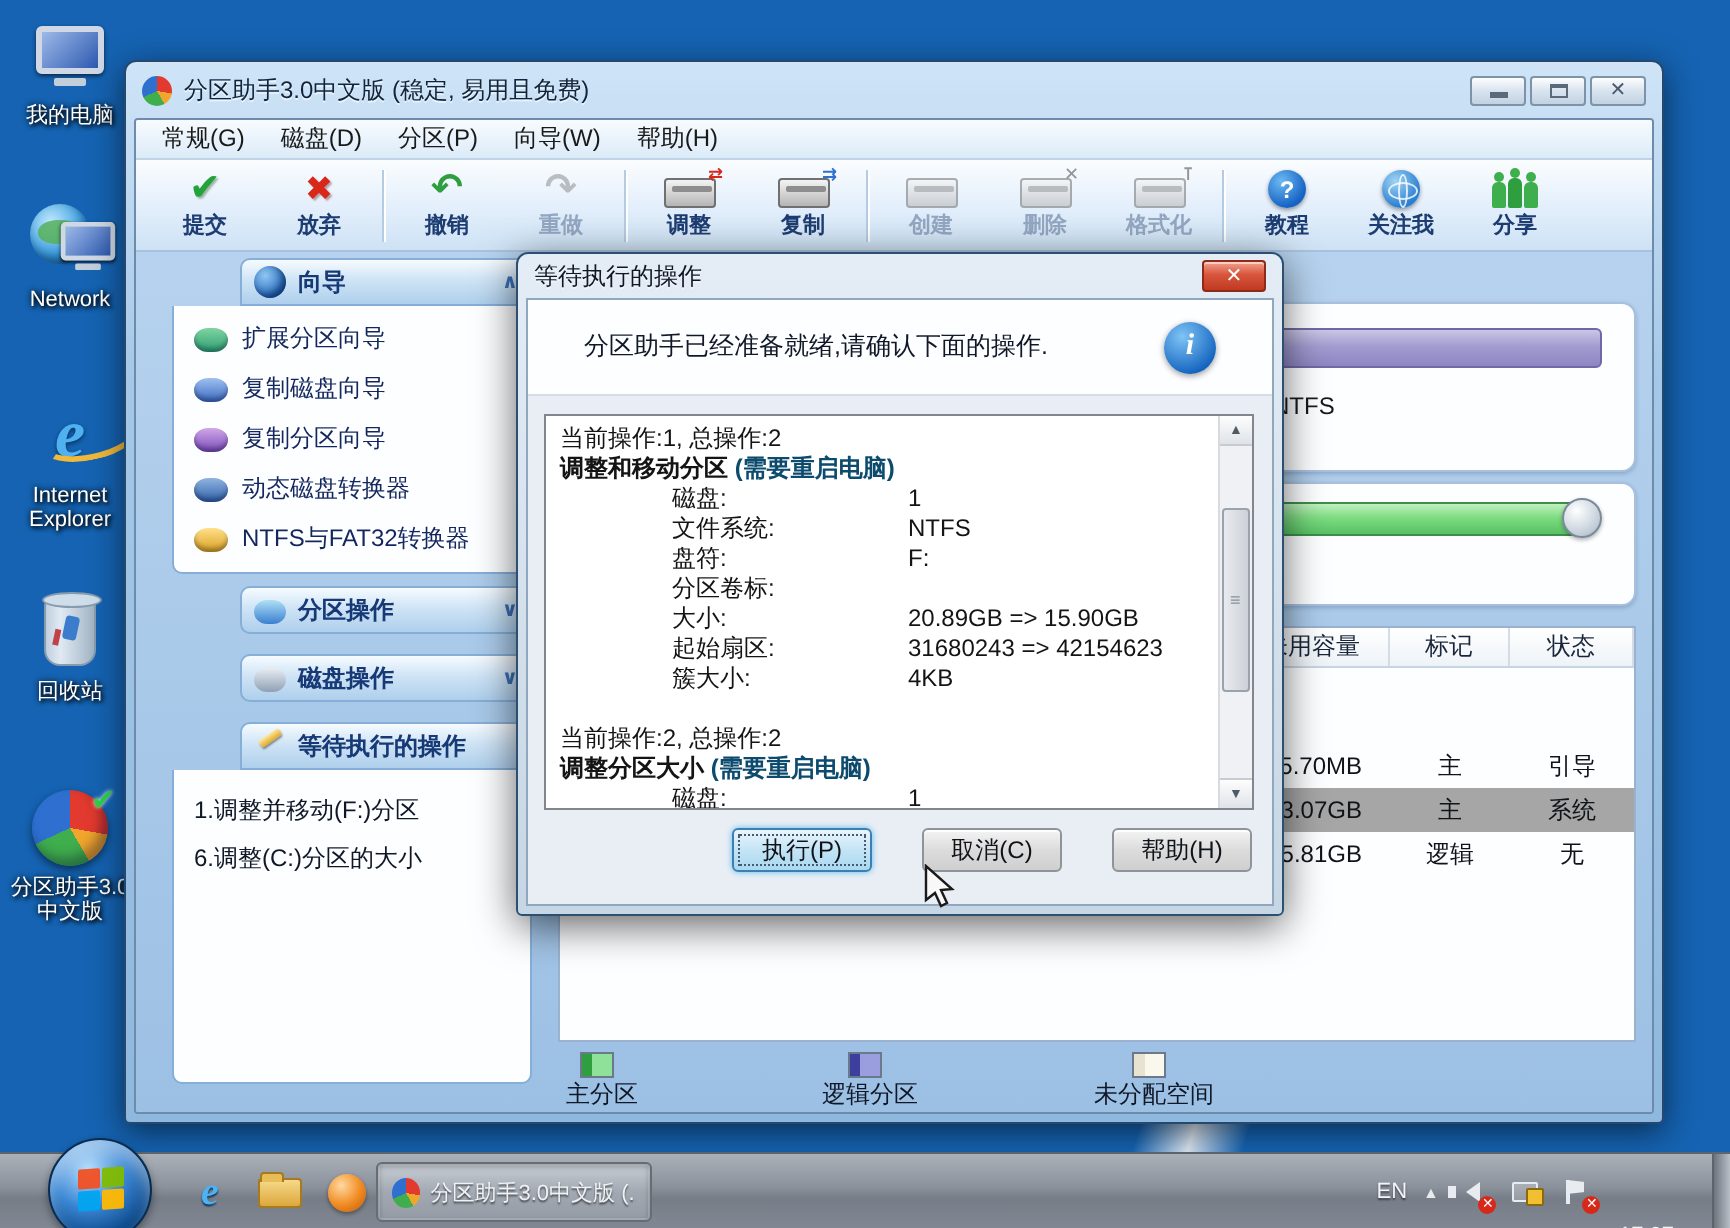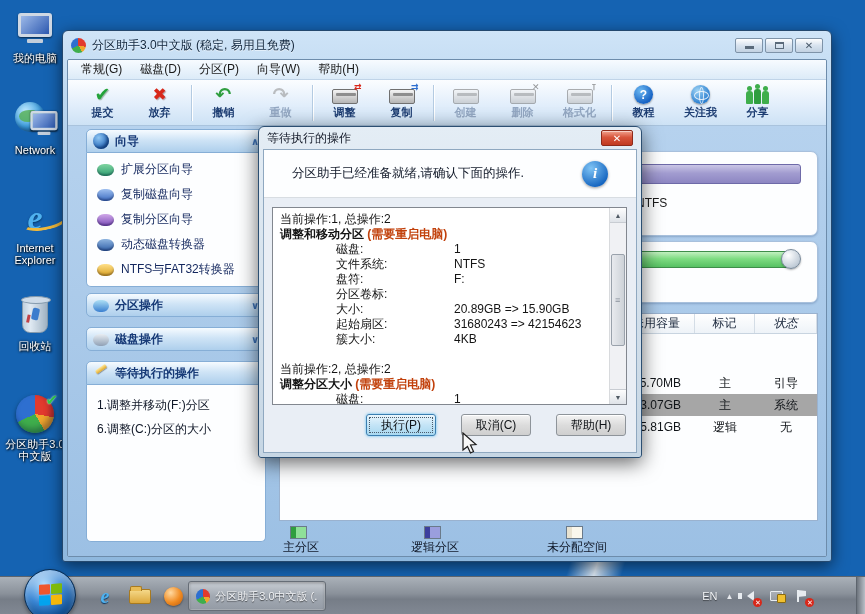--- a/index.html
+++ b/index.html
@@ -70,21 +70,21 @@
   .g-people { display:flex; gap:1px; align-items:flex-end; height:19px; }
   .g-people i { width:7px; height:13px; background:#3fae4c; border-radius:3px 3px 1px 1px; position:relative; }
   .g-people i::before { content:""; position:absolute; left:1px; top:-5px; width:5px; height:5px; border-radius:50%; background:#3fae4c; }
   .g-people i:nth-child(2){ height:15px; background:#2f9e3f; }
 
   .contentarea { flex:1; position:relative; background:linear-gradient(#b6d2ee,#9cc0e4); }
 
   
   .sidebar { position:absolute; left:18px; top:3px; width:180px; bottom:14px; display:flex; flex-direction:column; }
   .panel-h { height:24px; border:1px solid #86aed6; border-radius:5px; background:linear-gradient(#f6fbff,#cfe4f6 45%,#aecfec);
-    display:flex; align-items:center; padding:0 6px; font-weight:bold; color:#173a77; flex:none; }
+    display:flex; align-items:center; padding:0 6px; font-weight:bold; color:#173a77; flex:none;margin-left:34px; }
   .panel-h .ph-icon { margin-right:6px; }
   .panel-h .chev { margin-left:auto; color:#3a6fb5; font-size:10px; font-weight:bold; }
   .panel-body { background:#fdfeff; border:1px solid #86aed6; border-top:none; border-radius:0 0 5px 5px; padding:4px 2px; flex:none; }
   .panel-h.open { border-radius:5px 5px 0 0; }
   .sb-item { height:25px; display:flex; align-items:center; padding-left:8px; color:#13275e; }
   .sb-item .si { width:17px; height:12px; border-radius:50%/60%; margin-right:7px; flex:none; box-shadow:inset 0 -2px 2px rgba(0,0,30,.3); }
   .si-c1 { background:linear-gradient(#7fd4a0,#2d9e72); } .si-c2 { background:linear-gradient(#9fc0f0,#3a6ac0); }
   .si-c3 { background:linear-gradient(#d0a8e8,#7a4ab8); } .si-c4 { background:linear-gradient(#8fb5e0,#2f5fa8); }
   .si-c5 { background:linear-gradient(#ffe08a,#d8a020); }
   .gap6 { height:6px; flex:none; } .gap10 { height:10px; flex:none; }
@@ -106,21 +106,21 @@
   .card2 { top:90px; height:62px; }
   .bar-grn { position:absolute; left:13px; right:28px; top:9px; height:17px; border:1px solid #3e8e4a; border-radius:3px;
     background:linear-gradient(#c2f0c0,#7edc82 45%,#57c163); }
   .handle { position:absolute; right:16px; top:7px; width:20px; height:20px; border-radius:50%; border:1px solid #7a8a9a;
     background:radial-gradient(circle at 35% 30%, #ffffff, #c2cdd8 70%, #9aa8b5); box-shadow:0 1px 2px rgba(0,0,0,.3); }
   .tablecard { position:absolute; left:0; right:0; top:162px; height:208px; background:#fdfeff; border:1px solid #9ab2cf; overflow:hidden; }
   .thead { display:flex; height:20px; border-bottom:1px solid #c8d4e0; background:linear-gradient(#ffffff,#eef3f8); }
   .th { border-right:1px solid #d4dde6; display:flex; align-items:center; justify-content:center; color:#18253a; }
   .th.first { flex:1; border-right:none; }
   .th.c-unused { width:110px; justify-content:flex-end; padding-right:14px; }
-  .th.c-mark { width:60px; } .th.c-status { width:62px;font-style:italic; }
+  .th.c-mark { width:60px; } .th.c-status { width:62px; }
   .tspacer { height:38px; }
   .trow { display:flex; height:22px; align-items:center; color:#101418; }
   .trow .td { display:flex; align-items:center; justify-content:center; }
   .trow .td.first { flex:1; }
   .trow .td.c-unused { width:110px; justify-content:flex-end; padding-right:14px; }
   .trow .td.c-mark { width:60px; } .trow .td.c-status { width:62px; }
   .trow.selected { background:#a6a6a6; }
   .legend { position:absolute; left:4px; right:0; top:378px; height:24px; display:flex; align-items:center; color:#101828; }
   .lg-item { display:flex; align-items:center;flex-direction:column; }
   .lg-sw { width:17px; height:13px; border:1px solid #6a7a8a; margin-right:6px; }
@@ -140,21 +140,21 @@
     display:flex; align-items:center; justify-content:center; box-shadow:inset 0 1px 0 rgba(255,255,255,.5); }
   .dlg-body { background:#e9eef5; border:1px solid #8fa8c0; height:calc(100% - 22px); overflow:hidden; }
   .dlg-header { background:#fdfeff; border-bottom:1px solid #d8dde2; height:48px; display:flex; align-items:center; padding:0 28px; }
   .dlg-header .htext { color:#101828; font-size:12.5px; }
   .info-i { margin-left:auto; width:26px; height:26px; border-radius:50%; flex:none;
     background:radial-gradient(circle at 35% 28%, #7fc4f5, #1565c0 75%); color:#fff; font:italic bold 15px "Liberation Serif",serif;
     display:flex; align-items:center; justify-content:center; box-shadow:0 1px 3px rgba(0,0,0,.4); }
   .oplist { margin:9px 9px 0 8px; height:198px; background:#fff; border:1px solid #82878f; position:relative;
     padding:4px 24px 0 7px; line-height:15px; color:#141414; overflow:hidden; }
   .op-name { font-weight:bold; }
-  .op-note { font-weight:bold; color:#c2410c; }
+  .op-note { font-weight:bold; color:#0c4a6e; }
   .prop { display:flex; }
   .prop .k { display:inline-block; padding-left:56px; width:174px; flex:none; }
   .blankline { height:15px; }
   .vscroll { position:absolute; right:0; top:0; bottom:0; width:17px; background:#f0f1f4; border-left:1px solid #d8dadd; }
   .vs-arrow { height:15px; display:flex; align-items:center; justify-content:center; font-size:7px; color:#505a64; background:linear-gradient(#fdfdfd,#dfe3e8); border-bottom:1px solid #c8ccd2; }
   .vs-arrow.dn { position:absolute; bottom:0; left:0; right:0; border-top:1px solid #c8ccd2; border-bottom:none; }
   .vs-thumb { position:absolute; left:1px; right:1px; top:46px; height:92px; background:linear-gradient(90deg,#e8eaee,#cdd2d8); border:1px solid #9aa2ac; border-radius:2px; }
   .vs-thumb::after { content:"≡"; position:absolute; left:3px; top:38px; color:#8a929c; font-size:9px; }
   .dlg-footer { margin:9px 12px 0 10px; color:#141414; }
   .dlg-footer b { font-weight:bold; }
@@ -535,21 +535,21 @@
   <div class="tb-ico tb-folder">
       <div class="folder"></div>
     </div>
   <div class="tb-ico tb-orange">
       <div class="orangeball"></div>
     </div>
   <div class="taskbtn">
     <div class="pie small"></div>
     <span class="tlabel">分区助手3.0中文版 (...</span>
   </div>
-  <div class="tray" style="right:14px;">
+  <div class="tray" style="right:28px;">
     <span class="lang">EN</span>
     <span class="chev-up">▲</span>
     <span class="tray-ic">
         <span class="spk"></span>
         <span class="redx">✕</span>
       </span>
     <span class="tray-ic">
         <span class="neticon"></span>
       </span>
     <span class="tray-ic">

